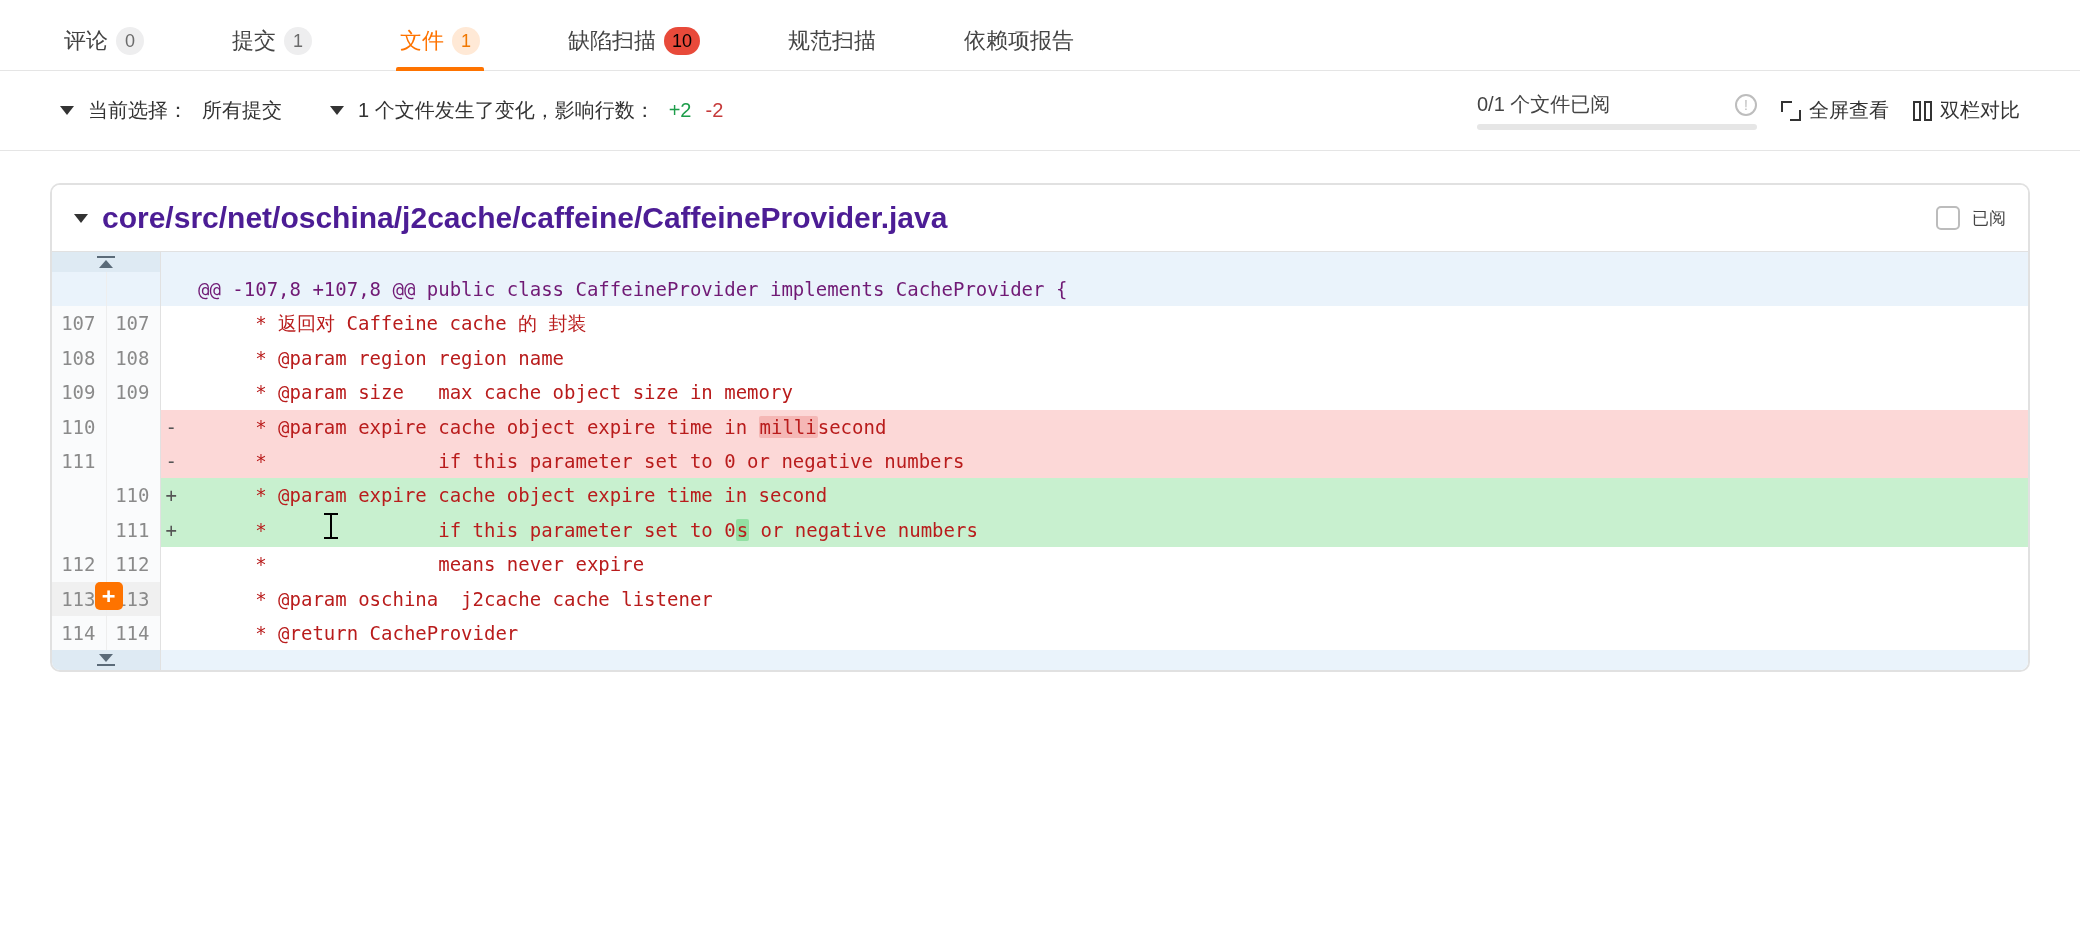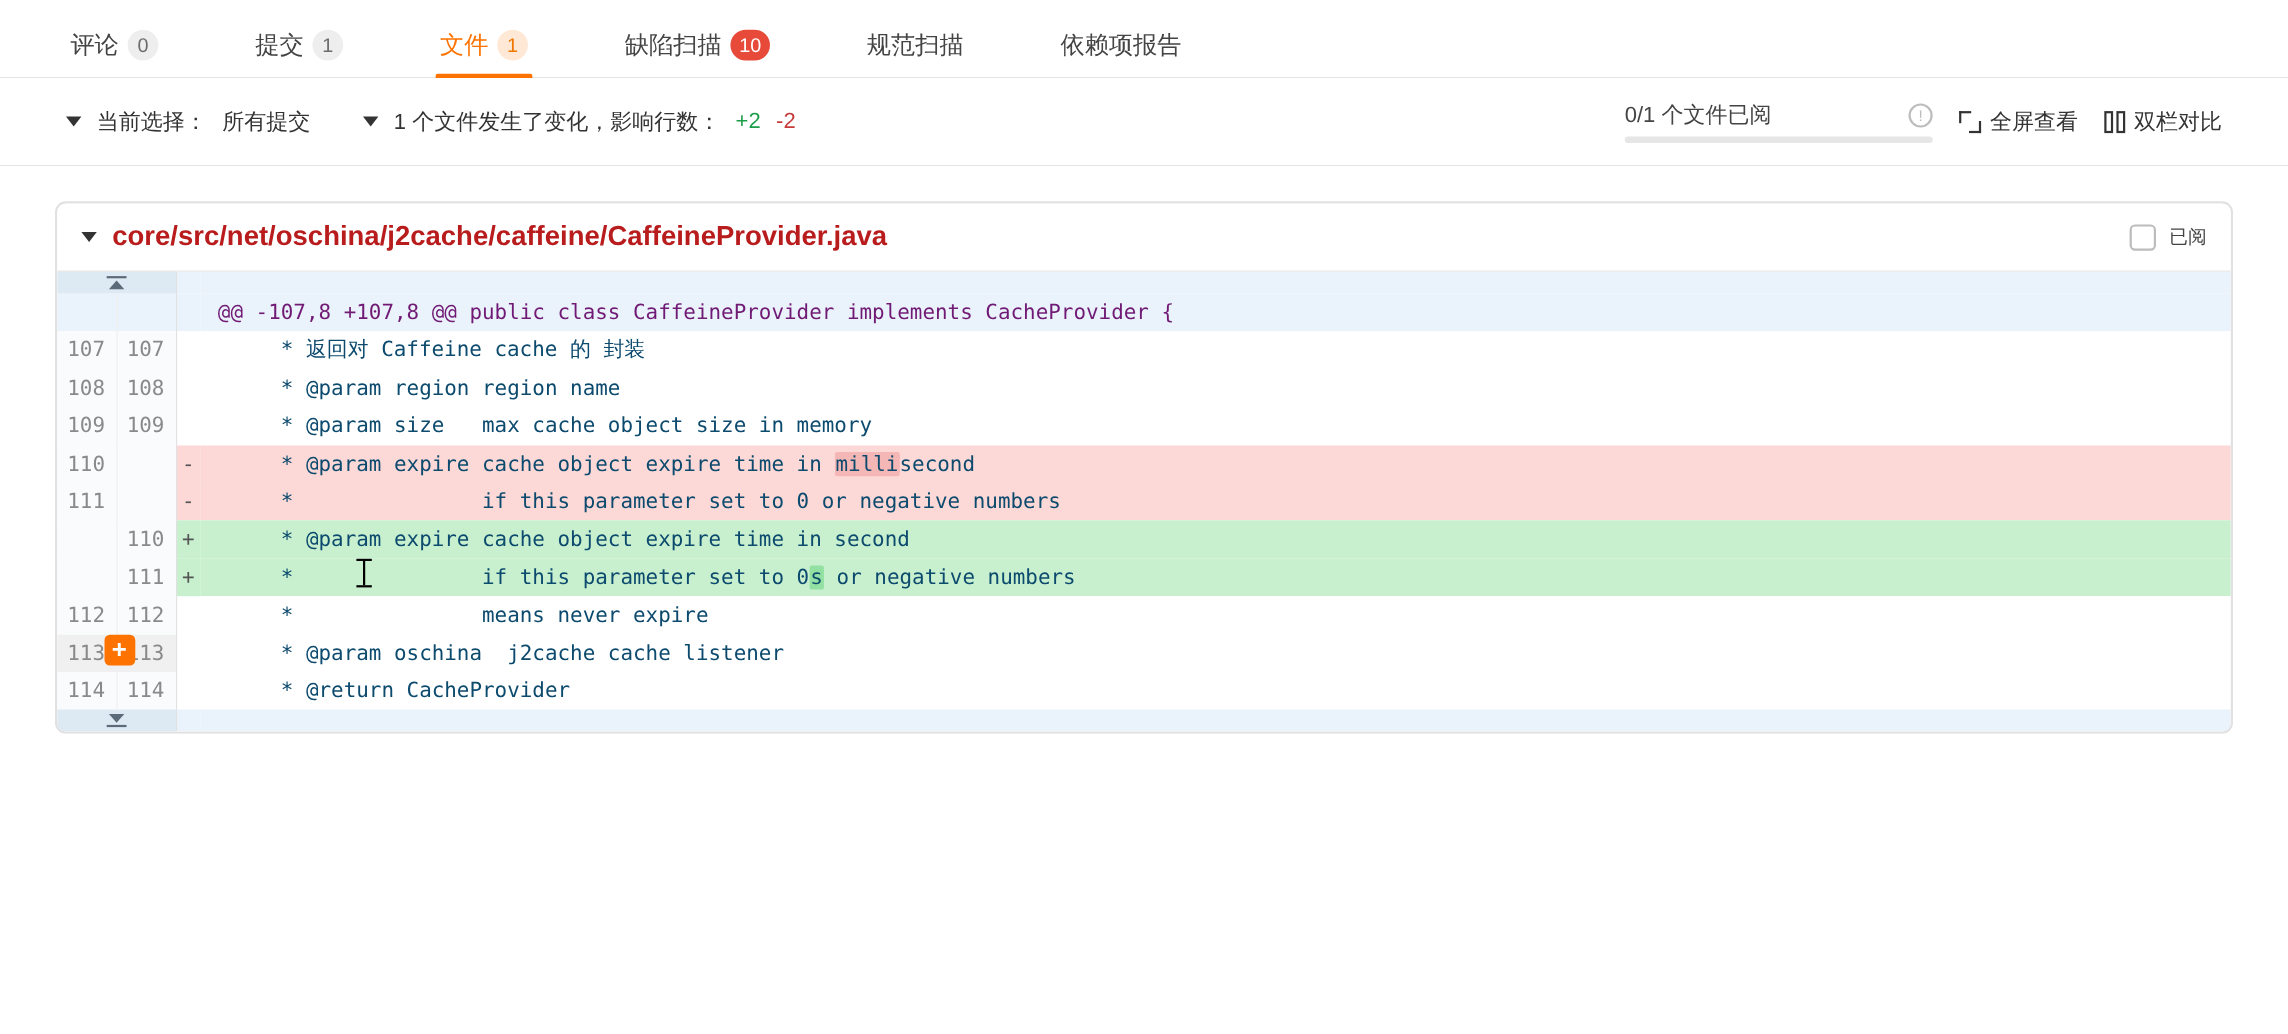--- a/index.html
+++ b/index.html
@@ -6,48 +6,48 @@
   body { font-family: -apple-system, BlinkMacSystemFont, "Segoe UI", "PingFang SC", "Microsoft YaHei", sans-serif; font-size: 18px; color: #333; background: #fff; width: 2080px; }
 
   
   .tabs { display: flex; gap: 80px; padding: 16px 60px 0; border-bottom: 1px solid #e5e5e5; }
   .tab { display: flex; align-items: center; gap: 8px; padding: 10px 4px 14px; cursor: pointer; font-size: 22px; color: #444; position: relative; }
   .tab.active { color: #fe7300; font-weight: 500; }
   .tab.active::after { content: ""; position: absolute; left: 0; right: 0; bottom: -1px; height: 4px; background: #fe7300; border-radius: 2px 2px 0 0;}
   .badge { display: inline-flex; align-items: center; justify-content: center; min-width: 28px; height: 28px; padding: 0 8px; border-radius: 14px; font-size: 18px; font-weight: 500; }
   .badge-grey { background: #eeeeef; color: #6b6b6b; }
   .badge-orange-light { background: #ffe9d6; color: #f07700; }
-  .badge-red { background: #e84a3a; color: #ffffff; }
+  .badge-red { background: #e84a3a; color: #000000; }
 
   
   .toolbar { display: flex; align-items: center; padding: 20px 60px; border-bottom: 1px solid #e5e5e5; font-size: 20px; color: #333; }
   .toolbar-left { display: flex; align-items: center; gap: 14px; }
   .caret { width: 0; height: 0; border-left: 7px solid transparent; border-right: 7px solid transparent; border-top: 9px solid #333; display: inline-block; }
   .diff-add { color: #1d9d4a; font-weight: 500; }
   .diff-del { color: #c63a3a; font-weight: 500; }
   .toolbar-right { margin-left: auto; display: flex; align-items: center; gap: 24px; }
   .progress-block { display: flex; flex-direction: column; gap: 6px; min-width: 280px; }
   .progress-row { display: flex; align-items: center; justify-content: space-between; font-size: 20px; color: #444;}
   .info-circ { width: 22px; height: 22px; border: 2px solid #bdbdbd; border-radius: 50%; display: inline-flex; align-items: center; justify-content: center; font-size: 14px; color: #bdbdbd; }
   .progress-bar { height: 6px; background: #e6e6e6; border-radius: 3px; }
   .tool-btn { display: flex; align-items: center; gap: 8px; font-size: 20px; color: #333; cursor: pointer; }
 
   
   .file-wrap { margin: 32px 50px 0; border: 2px solid #e1e1e1; border-radius: 10px; overflow: hidden; }
   .file-head { display: flex; align-items: center; padding: 16px 22px; background: #fff; border-bottom: 1px solid #e1e1e1; }
-  .file-path { font-size: 25px; font-weight: 700; color: #b91c1c; }
+  .file-path { font-size: 30px; font-weight: 700; color: #4c1d95; }
   .file-head-right { margin-left: auto; display: flex; align-items: center; gap: 12px; font-size: 17px; color: #444; }
   .checkbox { width: 24px; height: 24px; border: 2px solid #bcbcbc; border-radius: 5px; background: #fff; }
 
   
   table.diff { width: 100%; border-collapse: collapse; font-family: "SFMono-Regular", Menlo, Consolas, monospace; font-size: 19px; line-height: 1.6; }
   td.ln { width: 54px; text-align: right; padding: 2px 10px 2px 2px; color: #8a8a8a; background: #fafbfc; border-right: 1px solid #eee; user-select: none; font-variant-numeric: tabular-nums; vertical-align: top;}
   td.ln.lnr { border-right: 1px solid #e1e1e1; }
   td.marker { width: 22px; text-align: center; color: #555; vertical-align: top; padding: 2px 0;}
-  td.code { padding: 2px 16px; white-space: pre; color: #0c4a6e; vertical-align: top;}
+  td.code { padding: 2px 16px; white-space: pre; color: #b91c1c; vertical-align: top;}
   tr.hunk td { background: #eaf3fb; color: #701a75; }
   tr.hunk td.code { font-style: normal; }
   tr.deleted td.marker, tr.deleted td.code { background: #fcd8d7; }
   tr.added td.marker, tr.added td.code { background: #c8f0cf; }
   tr.hovered td.ln { background: #f0f0f0; }
   tr.expand td { background: #eaf3fb; text-align: center; padding: 4px 0; }
   tr.expand td.ln { background: #deeaf3; }
   .tri-up { width: 0; height: 0; border-left: 7px solid transparent; border-right: 7px solid transparent; border-bottom: 8px solid #5b6b79; margin: 2px auto 0; }
   .tri-up-line { width: 18px; height: 2px; background: #5b6b79; margin: 0 auto 1px;}
   .tri-dn { width: 0; height: 0; border-left: 7px solid transparent; border-right: 7px solid transparent; border-top: 8px solid #5b6b79; margin: 0 auto 2px;}

